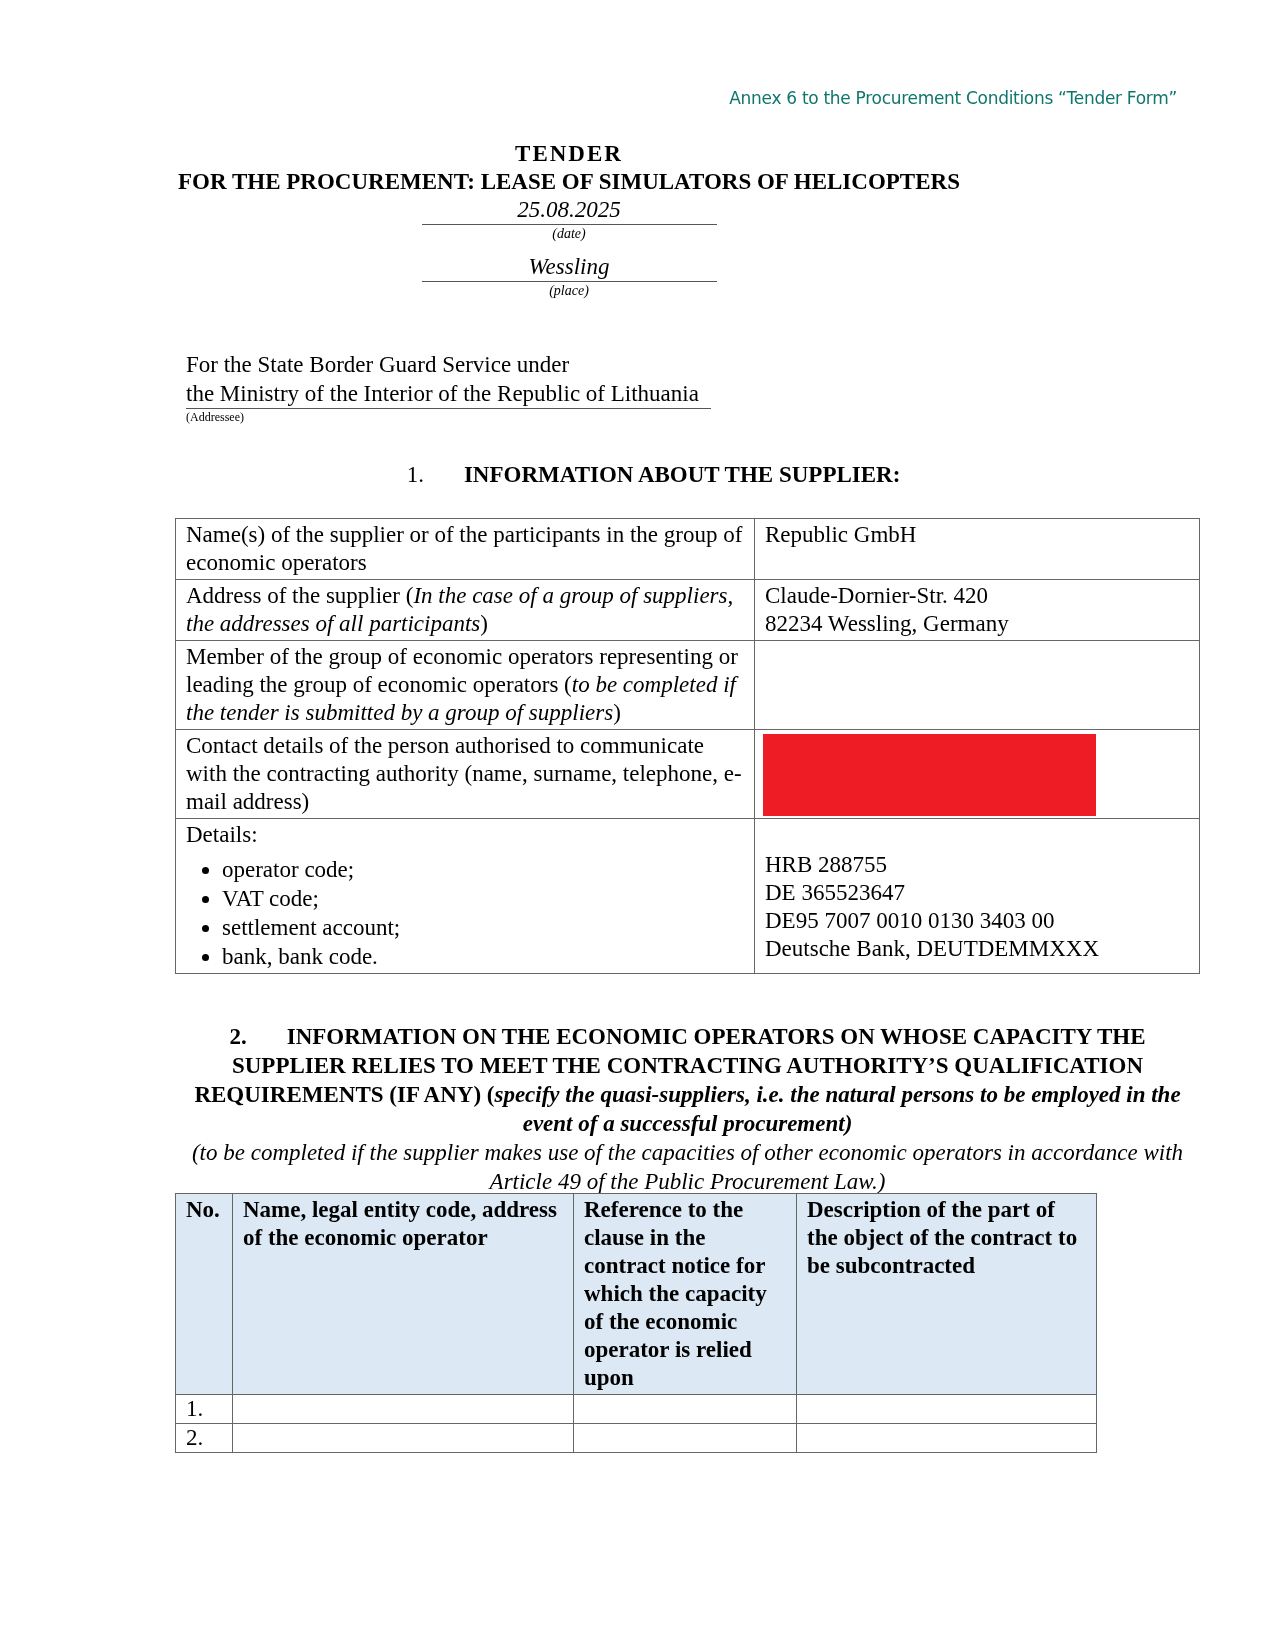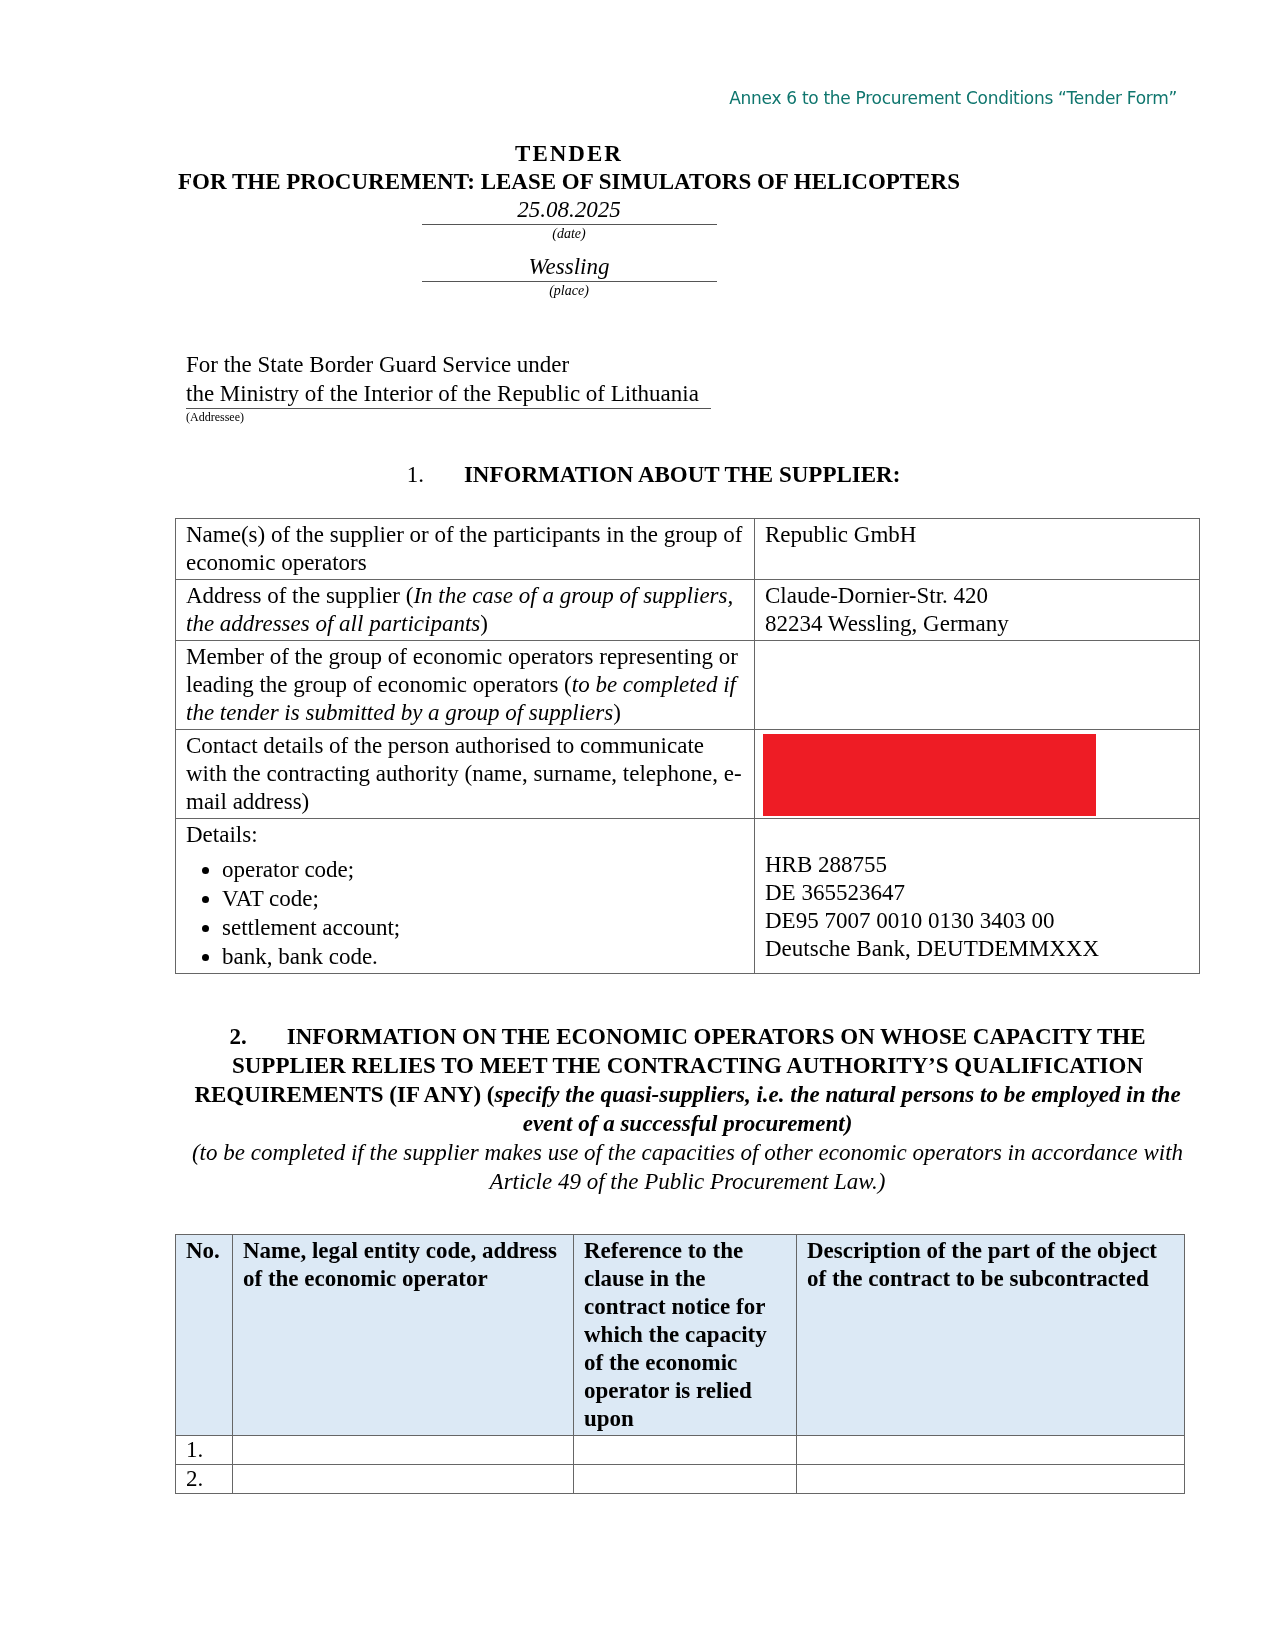--- a/index.html
+++ b/index.html
@@ -20,21 +20,21 @@
   table { border-collapse: collapse; font-size: 23px; }
   .t-supplier { position: absolute; top: 518px; left: 175px; width: 1025px; padding-left: 28px; }
   .t-supplier td { border: 1.5px solid #666; vertical-align: top; padding: 2px 10px; line-height: 28px; }
   .t-supplier td.l { width: 558px; }
   .redact { background: #ee1c25; width: 333px; height: 82px; margin: 2px 0 0 -2px; }
   ul.details { margin: 6px 0 0 0; padding-left: 36px; }
   ul.details li { line-height: 29px; }
   .sec2 { position: absolute; top: 1022px; left: 175px; width: 1025px; text-align: center; font-size: 23px; line-height: 29px; }
   .sec2 b { font-weight: bold; text-align: center; }
   .sec2 .num { margin-right: 40px; font-weight: bold; }
-  .t-ops { position: absolute; top: 1193px; left: 175px; width: 1010px; margin-top: 41px; }
+  .t-ops { position: absolute; top: 1193px; left: 175px; width: 922px; }
   .t-ops td { border: 1.5px solid #666; vertical-align: top; padding: 2px 10px; line-height: 28px; }
   .t-ops thead td { background: #dce9f5; font-weight: bold; height: 196px; }
   .t-ops tbody td { height: 24px; padding: 0 10px; }
 </style>
 </head>
 <body>
 
 <div class="annex">Annex 6 to the Procurement Conditions “Tender Form”</div>
 
 <div class="title-block">

